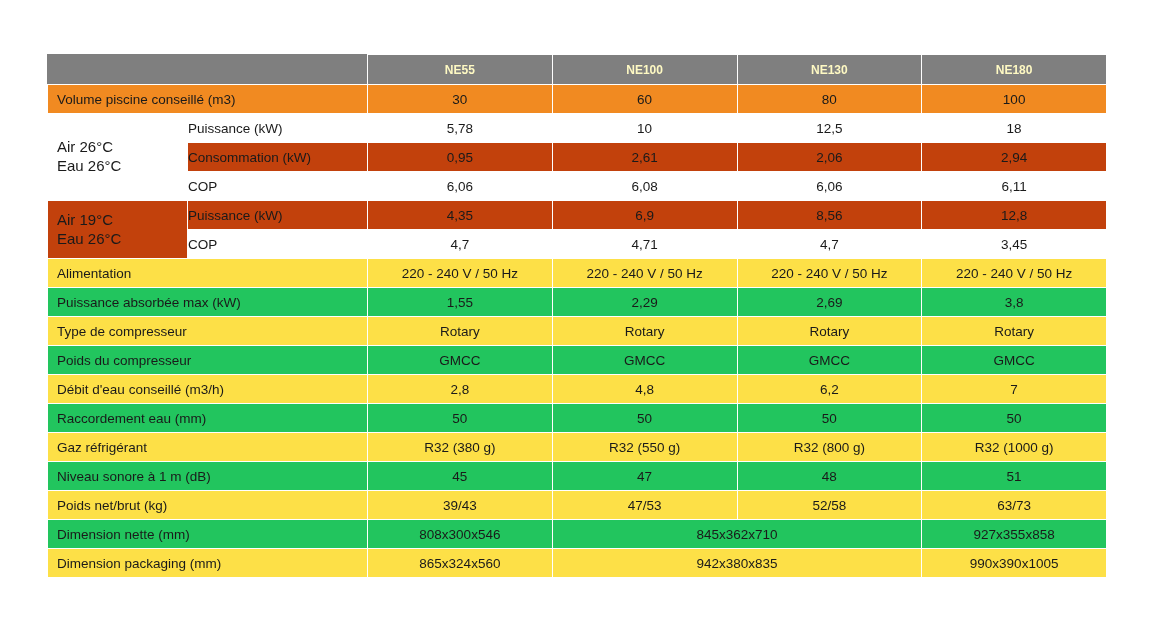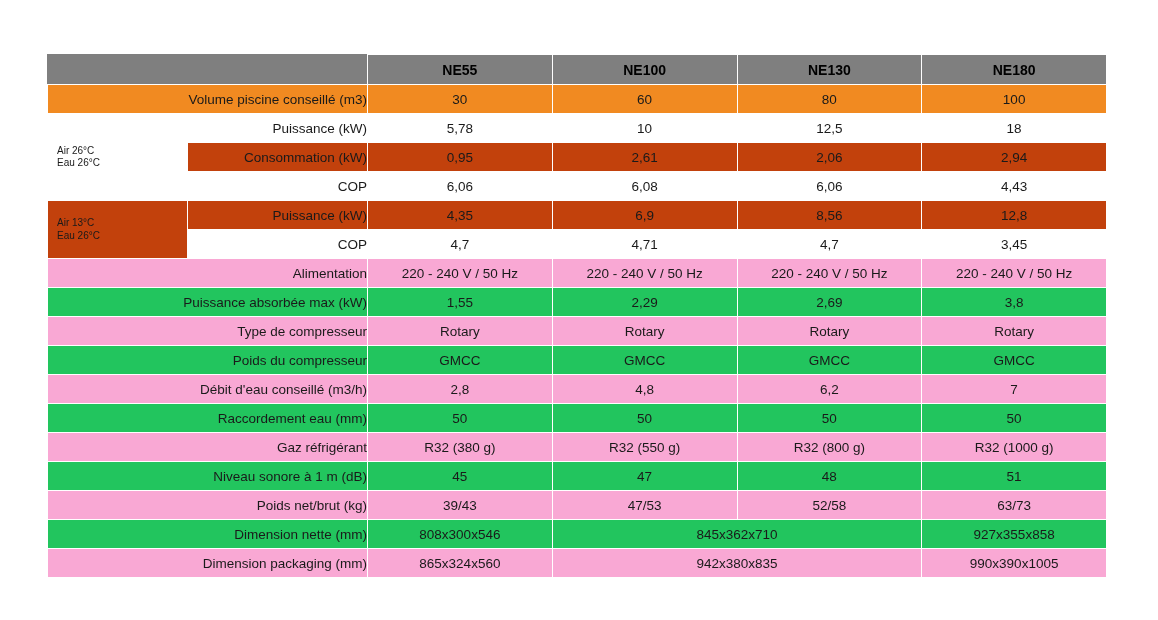--- a/index.html
+++ b/index.html
@@ -37,58 +37,58 @@
     font-weight: normal;
   }
   
   col.c-lab1 { width: 140px; }
   col.c-lab2 { width: 180px; }
   col.c-dat  { width: 184.75px; }
 
   
   .hdr td, .hdr th {
     background: #7f7f7f;
-    color: #000000;
+    color: #fef9c3;
     font-weight: bold;
-    font-size: 14px;
+    font-size: 12px;
     height: 29px;
   }
   .hdr .corner {
     background: #7f7f7f;
     border-left-color: #7f7f7f;
     border-top-color: #7f7f7f;
   }
 
   
   .orange-strong td, td.orange-strong {
     background: #f18a21;
     color: #1a1a1a;
   }
   .tint td, td.tint {
-    background: #f9a8d4;
+    background: #fde047;
   }
   .white td, td.white {
     background: #22c55e;
   }
   td.tint-cell { background: #c2410c; }
   td.white-cell { background: #ffffff; }
 
   
   td.label-left {
-    text-align: right;
-    padding-left: 2px;
+    text-align: left;
+    padding-left: 9px;
   }
   td.label-center {
-    text-align: right;
+    text-align: left;
   }
   td.rowgroup {
     text-align: left;
     padding-left: 9px;
     line-height: 1.25;
-    font-size: 10px;
+    font-size: 15px;
   }
   td.rowgroup .l2 { display: block; }
 
   .spec-table tr { height: 28px; }
 </style>
 </head>
 <body>
 
 <div class="page">
 
@@ -135,25 +135,25 @@
         <td class="tint-cell">2,61</td>
         <td class="tint-cell">2,06</td>
         <td class="tint-cell">2,94</td>
       </tr>
 
       <tr>
         <td class="label-center white-cell">COP</td>
         <td class="white-cell">6,06</td>
         <td class="white-cell">6,08</td>
         <td class="white-cell">6,06</td>
-        <td class="white-cell">4,43</td>
-      </tr>
-
-      <tr>
-        <td class="rowgroup tint-cell" rowspan="2"><span>Air 13°C</span><span class="l2">Eau 26°C</span></td>
+        <td class="white-cell">6,11</td>
+      </tr>
+
+      <tr>
+        <td class="rowgroup tint-cell" rowspan="2"><span>Air 19°C</span><span class="l2">Eau 26°C</span></td>
         <td class="label-center tint-cell">Puissance (kW)</td>
         <td class="tint-cell">4,35</td>
         <td class="tint-cell">6,9</td>
         <td class="tint-cell">8,56</td>
         <td class="tint-cell">12,8</td>
       </tr>
 
       <tr>
         <td class="label-center white-cell">COP</td>
         <td class="white-cell">4,7</td>

